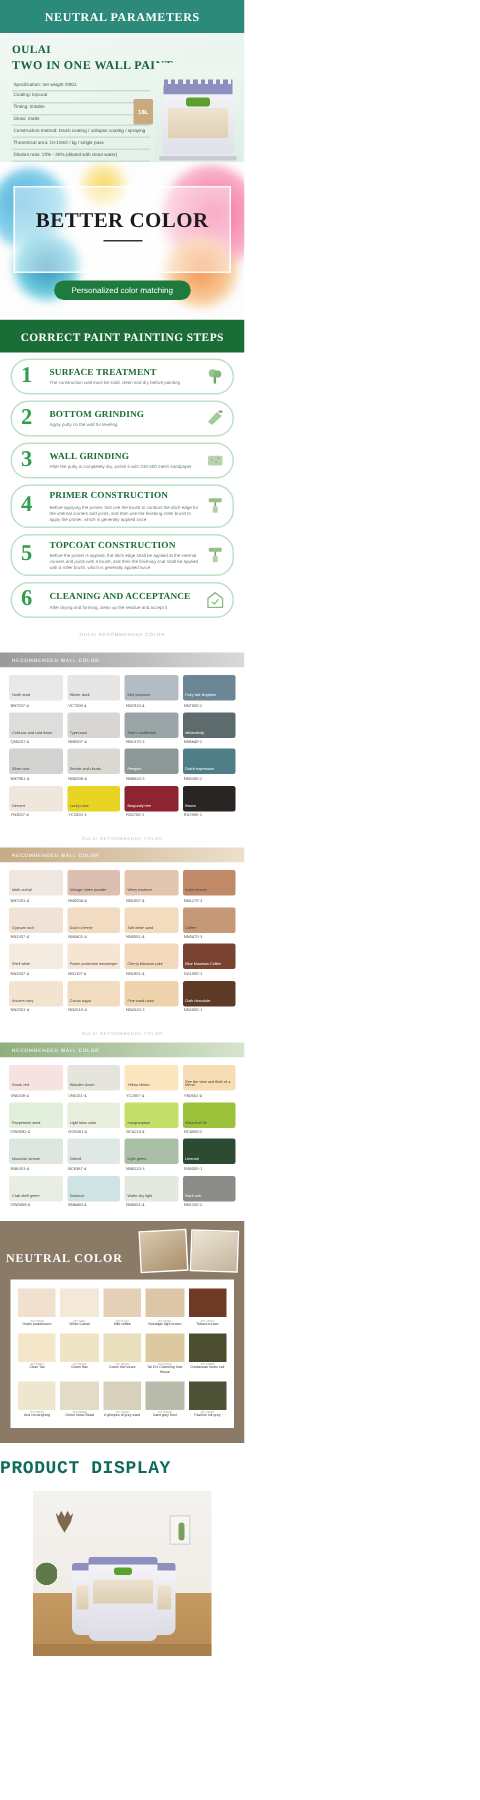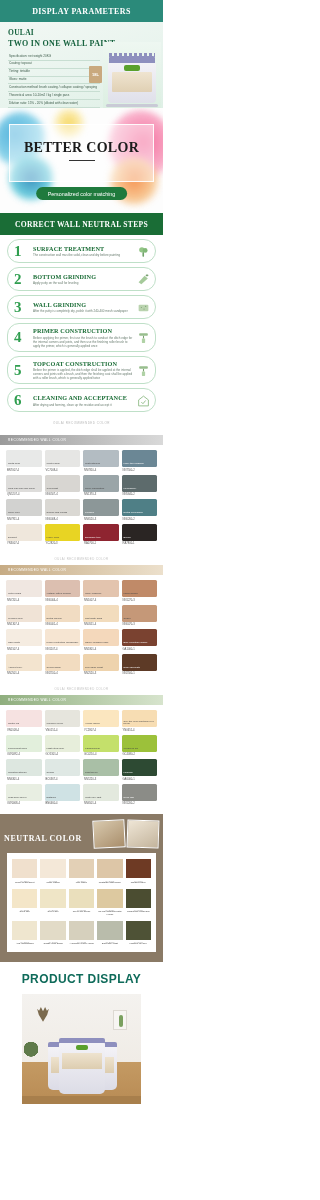--- a/index.html
+++ b/index.html
@@ -167,21 +167,21 @@
   .nt-photo.p1 { background:linear-gradient(150deg,#d8c9ae,#a98e6b); transform:rotate(-3deg); }
   .nt-photo.p2 { background:linear-gradient(150deg,#efe6d6,#c3b49c); transform:rotate(2deg); }
   .nt-card { background:#fff; margin:0 7px; padding:6px 5px; }
   .ngrid { display:grid; grid-template-columns:repeat(5,1fr); gap:4px 3px; }
   .nsw .chip { height:19px; }
   .nsw .cd2 { font-size:1.9px; color:#9a9a9a; text-align:center; margin-top:1.5px; }
   .nsw .nm2 { font-size:2.4px; color:#3a3a3a; text-align:center; line-height:1.15; }
   
   .pd { background:#fff; padding:10px 0 6px 0; }
   .pd-title {
-    text-align:center; font-family:Liberation Sans, sans-serif; font-weight:bold;
+    font-family:Liberation Mono, monospace; font-weight:bold;
     font-size:12px; color:#0f6b5a; letter-spacing:.4px;
   }
   .pd-photo {
     margin:8px 22px 0 22px; height:110px; position:relative; overflow:hidden;
     background:linear-gradient(180deg,#f4f2ef 0%,#f0ece6 62%,#c49a63 62%,#b88b54 100%);
   }
   .deer {
     position:absolute; left:14px; top:12px; width:14px; height:16px;
     background:#7b6a4e; clip-path:polygon(50% 100%,20% 55%,8% 18%,22% 30%,35% 8%,50% 34%,65% 8%,78% 30%,92% 18%,80% 55%);
   }
@@ -213,21 +213,21 @@
     width:12px; height:5px; background:#5aa02c; border-radius:2px; }
   .p-a { left:26px; width:40px; height:44px; }
   .p-b { left:50%; transform:translateX(-50%); width:46px; height:52px; bottom:10px; z-index:2; }
   .p-c { right:24px; width:40px; height:44px; }
   .floor-edge { position:absolute; left:0; right:0; bottom:0; height:8px; background:#a87f4c; }
 </style>
 </head>
 <body>
 
 <div class="hdr-bar">
-  <span class="t">DISPLAY PARAMETERS</span>
+  <span class="t">NEUTRAL PARAMETERS</span>
 </div>
 
 <div class="params">
   <div class="brand b1">OULAI</div>
   <div class="brand b2">TWO IN ONE WALL PAINT</div>
   <div class="spec-list">
     <div class="spec-row">Specification: net weight 20KG</div>
     <div class="spec-row">Coating: topcoat</div>
     <div class="spec-row">Tinting: tintable</div>
     <div class="spec-row">Gloss: matte</div>
@@ -253,21 +253,21 @@
   <div class="ink" style="right:2px;top:48px;width:54px;height:50px;background:radial-gradient(circle at 50% 50%,#f4863a,#f7c48a 55%,transparent 72%);"></div>
   <div class="ink" style="left:52px;top:0px;width:34px;height:30px;background:radial-gradient(circle at 50% 50%,#f6d24a,#fbeaa8 55%,transparent 72%);"></div>
   <div class="bc-frame"></div>
   <div class="bc-title">BETTER COLOR</div>
   <div class="bc-rule"></div>
   <div class="pill">Personalized color matching</div>
 </div>
 
 <div class="steps-wrap">
   <div class="steps-hd">
-    <span class="t">CORRECT WALL NEUTRAL STEPS</span>
+    <span class="t">CORRECT PAINT PAINTING STEPS</span>
   </div>
 
   <div class="step">
     <span class="num">1</span>
     <span class="st">SURFACE TREATMENT</span>
     <span class="sd">The construction wall must be solid, clean and dry before painting</span>
     <span class="ico">
       <svg viewBox="0 0 24 24" width="13" height="13">
           <circle cx="9" cy="8" r="5" fill="#7ab86a"></circle>
           <circle cx="15" cy="9" r="4.5" fill="#64a857"></circle>

